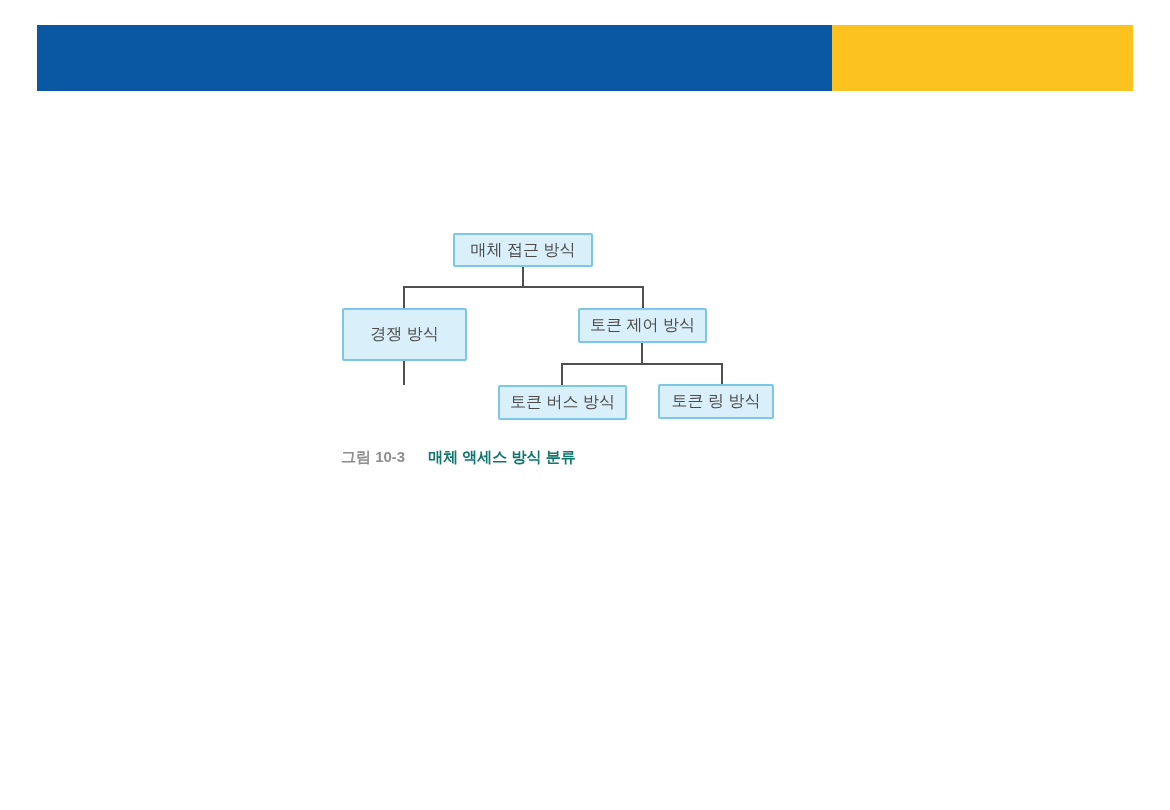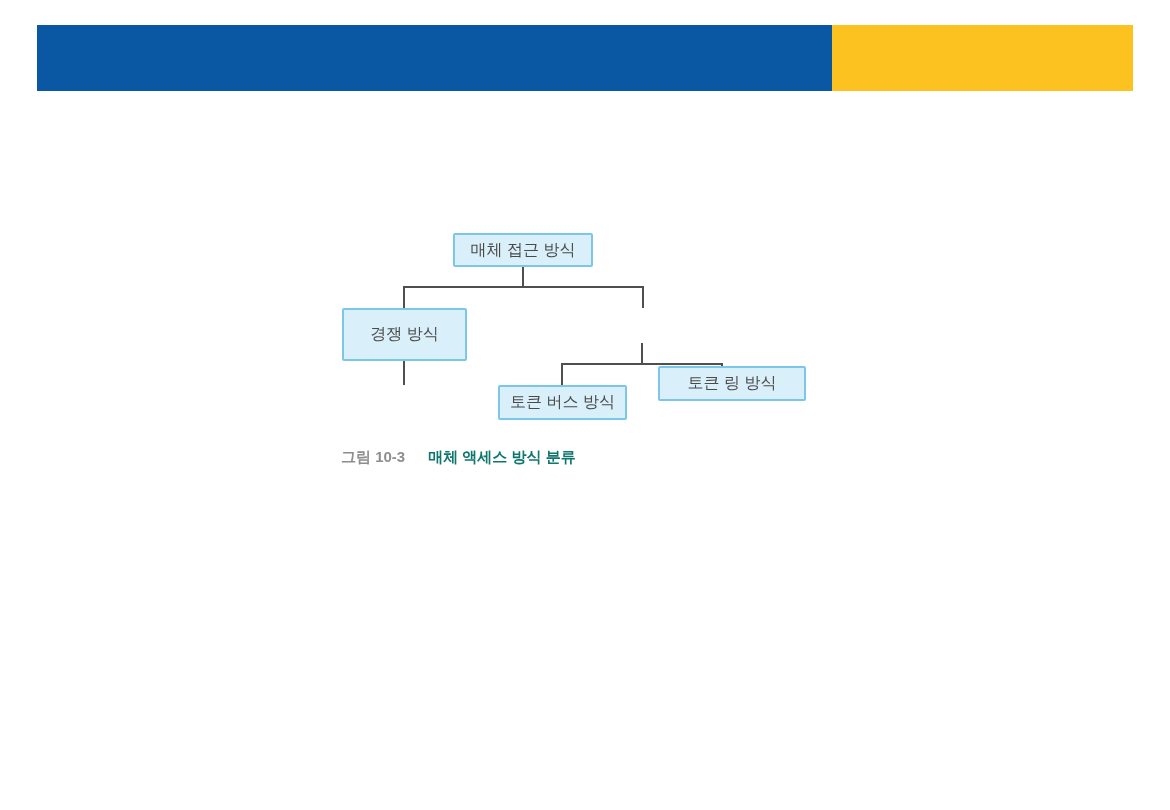--- a/index.html
+++ b/index.html
@@ -36,21 +36,21 @@
     display: flex;
     align-items: center;
     justify-content: center;
     white-space: nowrap;
   }
   .node-root        { left: 453px; top: 233px; width: 140px; height: 34px; }
   .node-contention  { left: 342px; top: 308px; width: 125px; height: 53px; }
   .node-tokenctl    { left: 578px; top: 308px; width: 129px; height: 35px; }
   .node-csma        { left: 342px; top: 385px; width: 125px; height: 35px; }
   .node-tokenbus    { left: 498px; top: 385px; width: 129px; height: 35px; }
-  .node-tokenring   { left: 658px; top: 366px; width: 148px; height: 35px; }
+  .node-tokenring   { left: 658px; top: 384px; width: 116px; height: 35px; }
 
   
   .line {
     position: absolute;
     background: #4f4f4f;
   }
   .l-v1 { left: 522px; top: 267px; width: 2px;   height: 21px; }
   .l-h1 { left: 403px; top: 286px; width: 241px; height: 2px;  }
   .l-v2 { left: 403px; top: 286px; width: 2px;   height: 22px; }
   .l-v3 { left: 642px; top: 286px; width: 2px;   height: 22px; }
@@ -85,20 +85,21 @@
   <div class="line l-v2"></div>
   <div class="line l-v3"></div>
   <div class="line l-v4"></div>
   <div class="line l-v5"></div>
   <div class="line l-h2"></div>
   <div class="line l-v6"></div>
   <div class="line l-v7"></div>
 
   <div class="node node-root">매체 접근 방식</div>
   <div class="node node-contention">경쟁 방식</div>
+  <div class="node node-tokenctl">토큰 제어 방식</div>
   <div class="node node-tokenbus">토큰 버스 방식</div>
   <div class="node node-tokenring">토큰 링 방식</div>
 
   <div class="caption">
     <span class="fig-label">그림 10-3</span><span class="fig-title">매체 액세스 방식 분류</span>
   </div>
 
 </div>
 
 </body></html>

